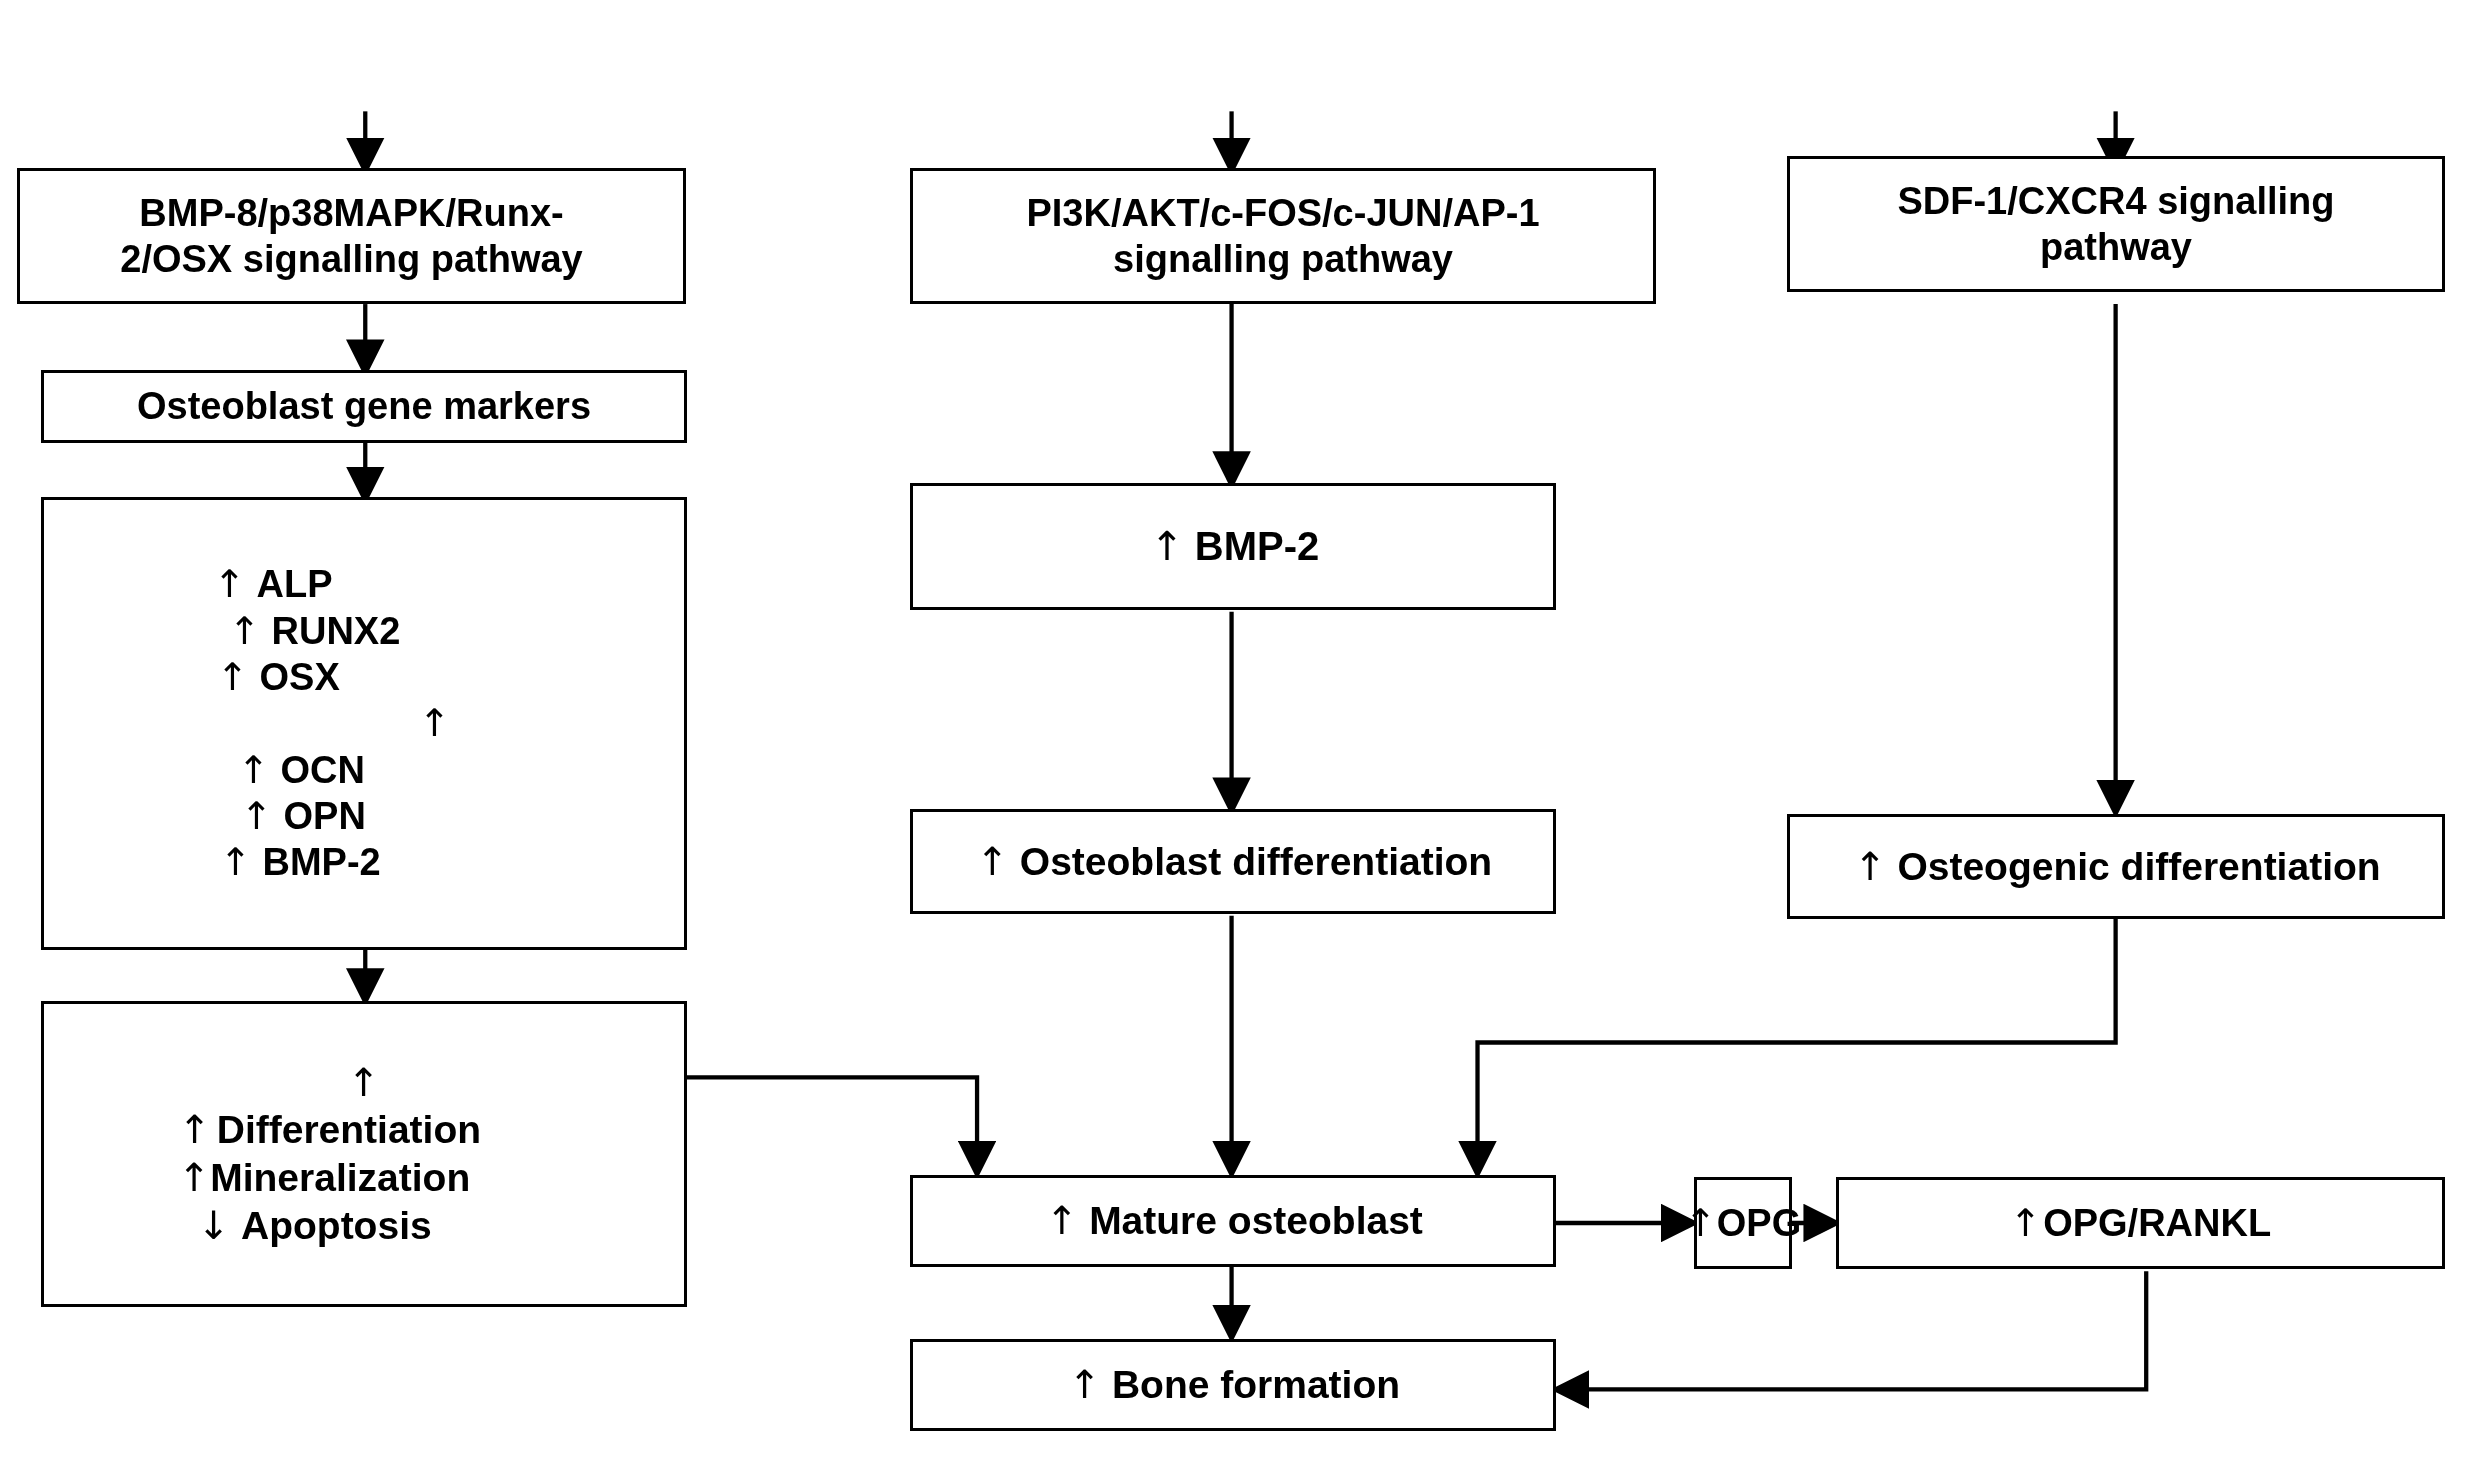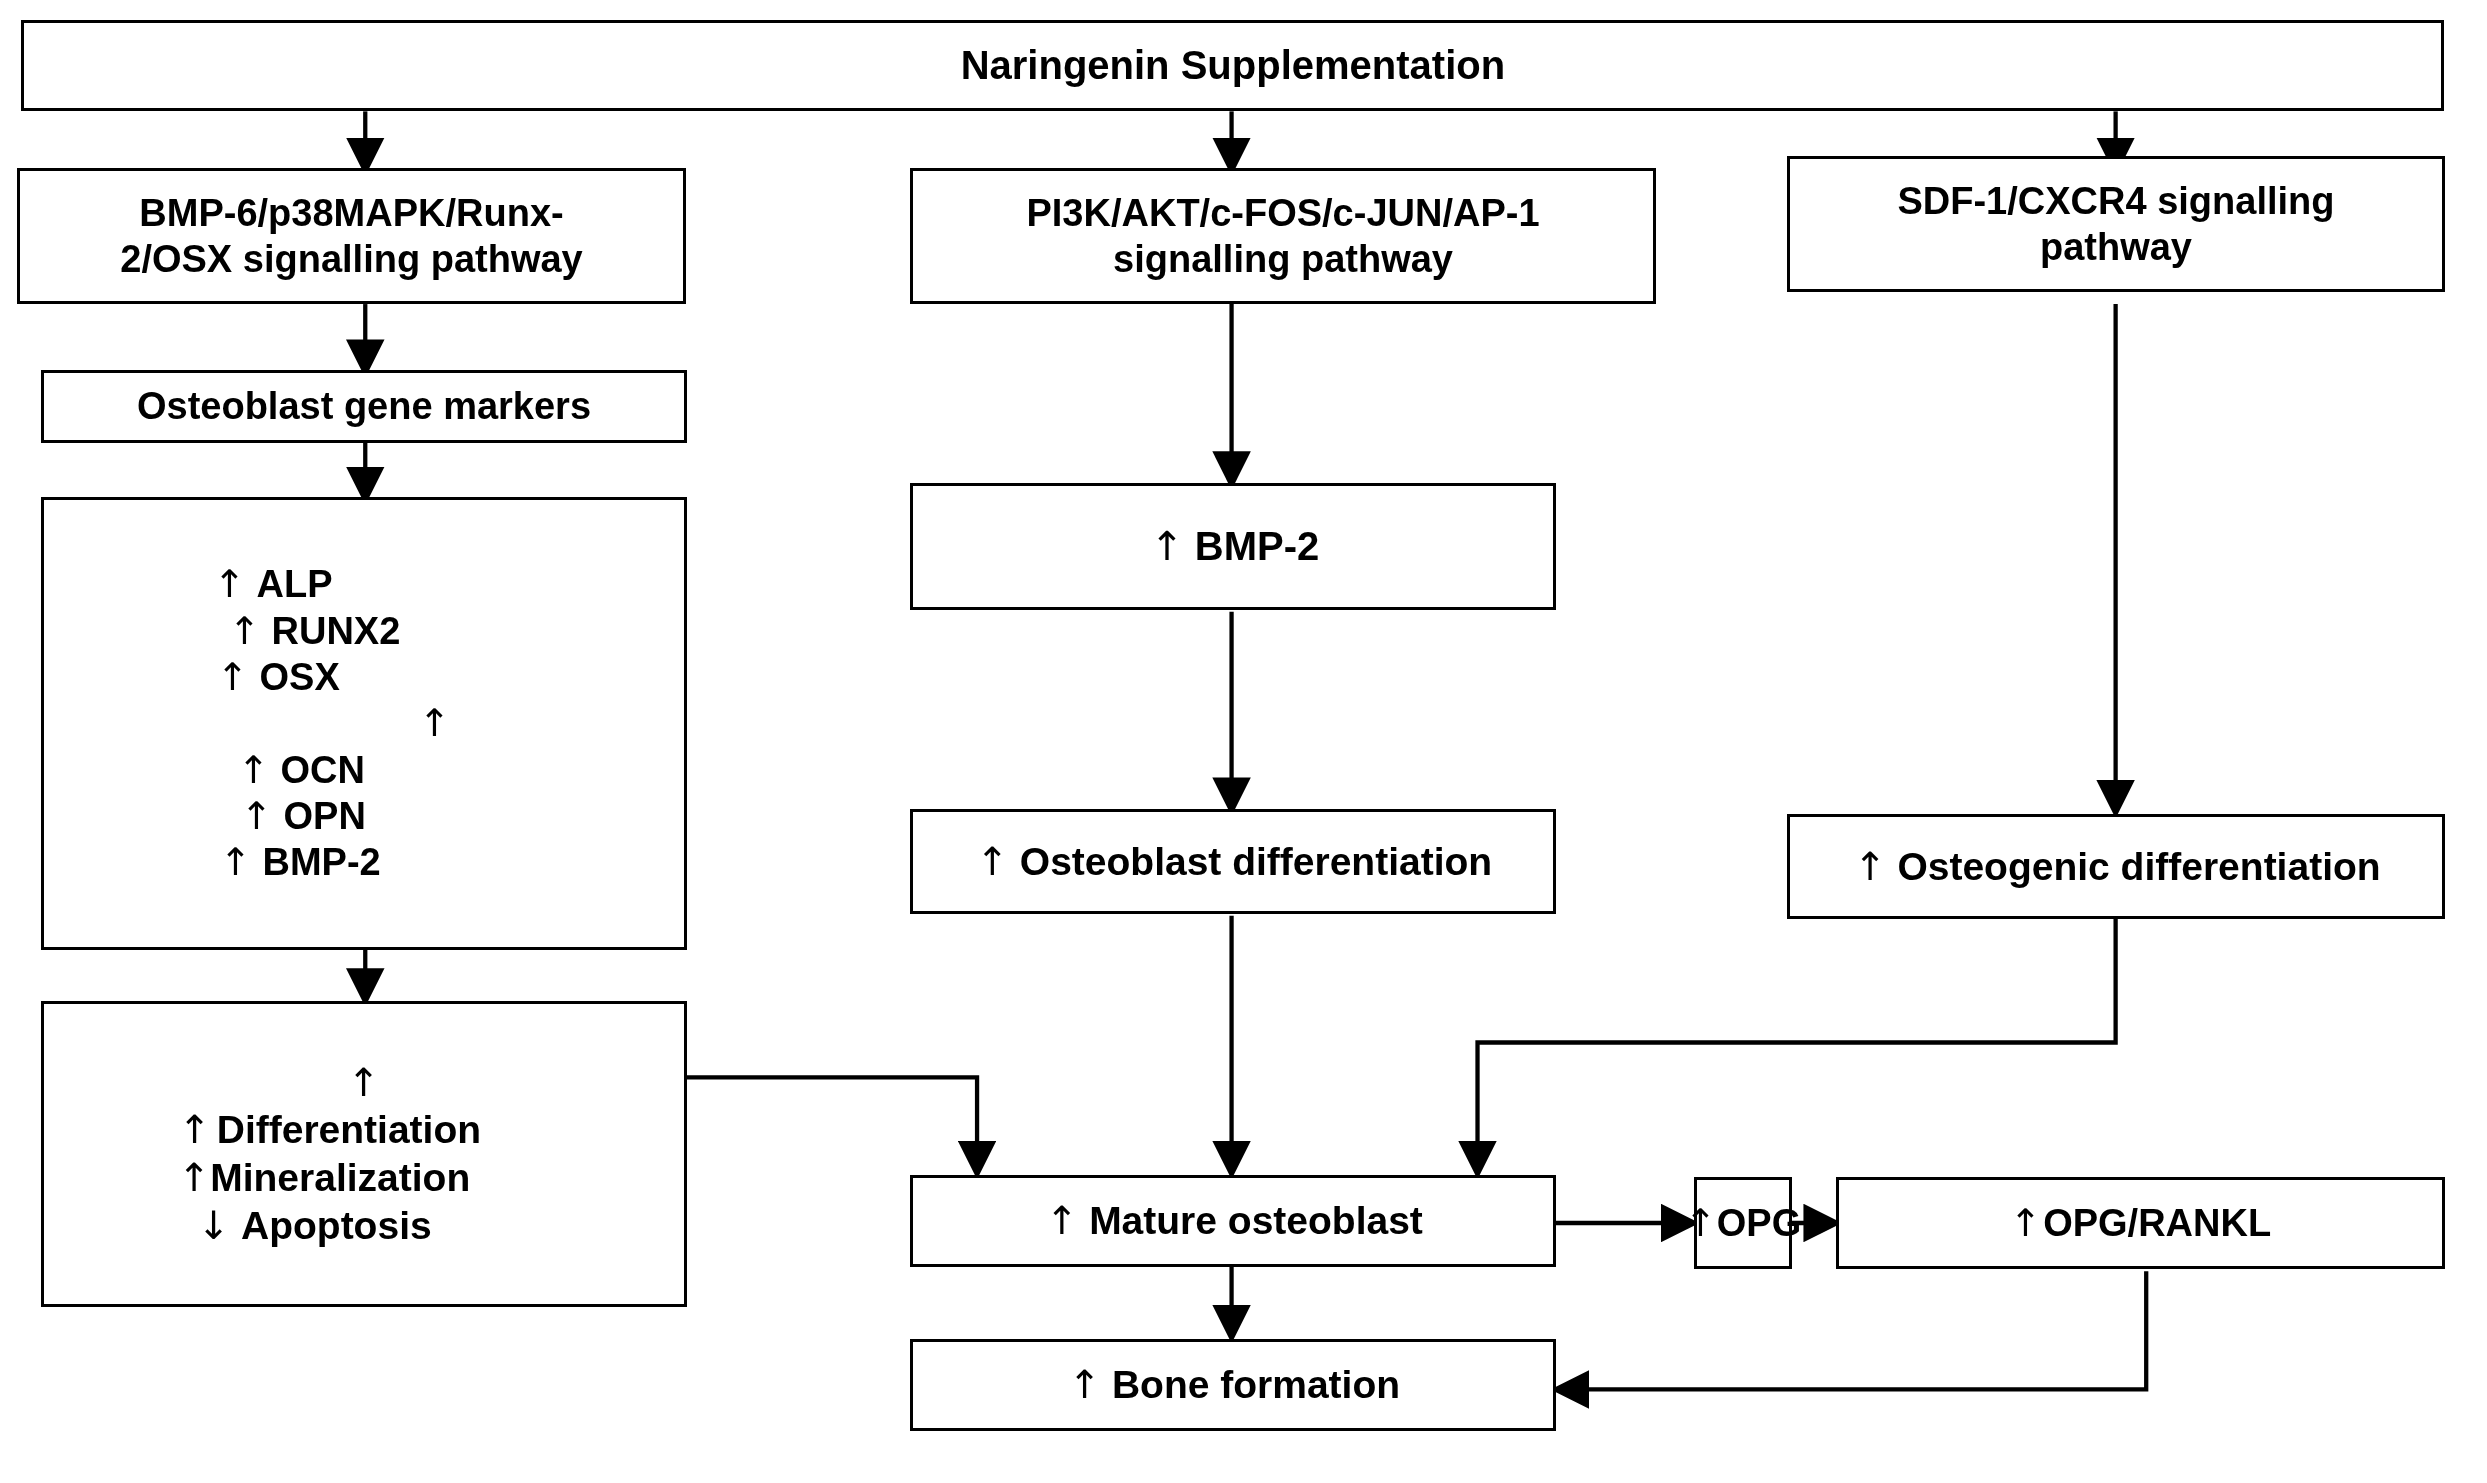--- a/index.html
+++ b/index.html
@@ -83,26 +83,23 @@
       <path d="M 3458 1502 L 3458 1704 L 2415 1704 L 2415 1912"></path>
 
       <path d="M 2542 1999 L 2762 1999"></path>
 
       <path d="M 2928 1999 L 2995 1999"></path>
 
       <path d="M 3508 2078 L 3508 2271 L 2550 2271"></path>
     </g>
   </svg>
 
-  <div class="box t-66" style="left:21.4px;top:20px;width:2423px;height:91px;">
-    <span class="ln">Naringenin Supplementation</span>
-  </div>
 
   <div class="box t-62" style="left:17px;top:168px;width:669px;height:136px;">
-    <span class="ln">BMP-6/p38MAPK/Runx-</span>
+    <span class="ln">BMP-8/p38MAPK/Runx-</span>
     <span class="ln">2/OSX signalling pathway</span>
   </div>
 
   <div class="box t-62" style="left:910px;top:168px;width:746px;height:136px;">
     <span class="ln">PI3K/AKT/c-FOS/c-JUN/AP-1</span>
     <span class="ln">signalling pathway</span>
   </div>
 
   <div class="box t-62" style="left:1787px;top:156px;width:658px;height:136px;">
     <span class="ln">SDF-1/CXCR4 signalling</span>

